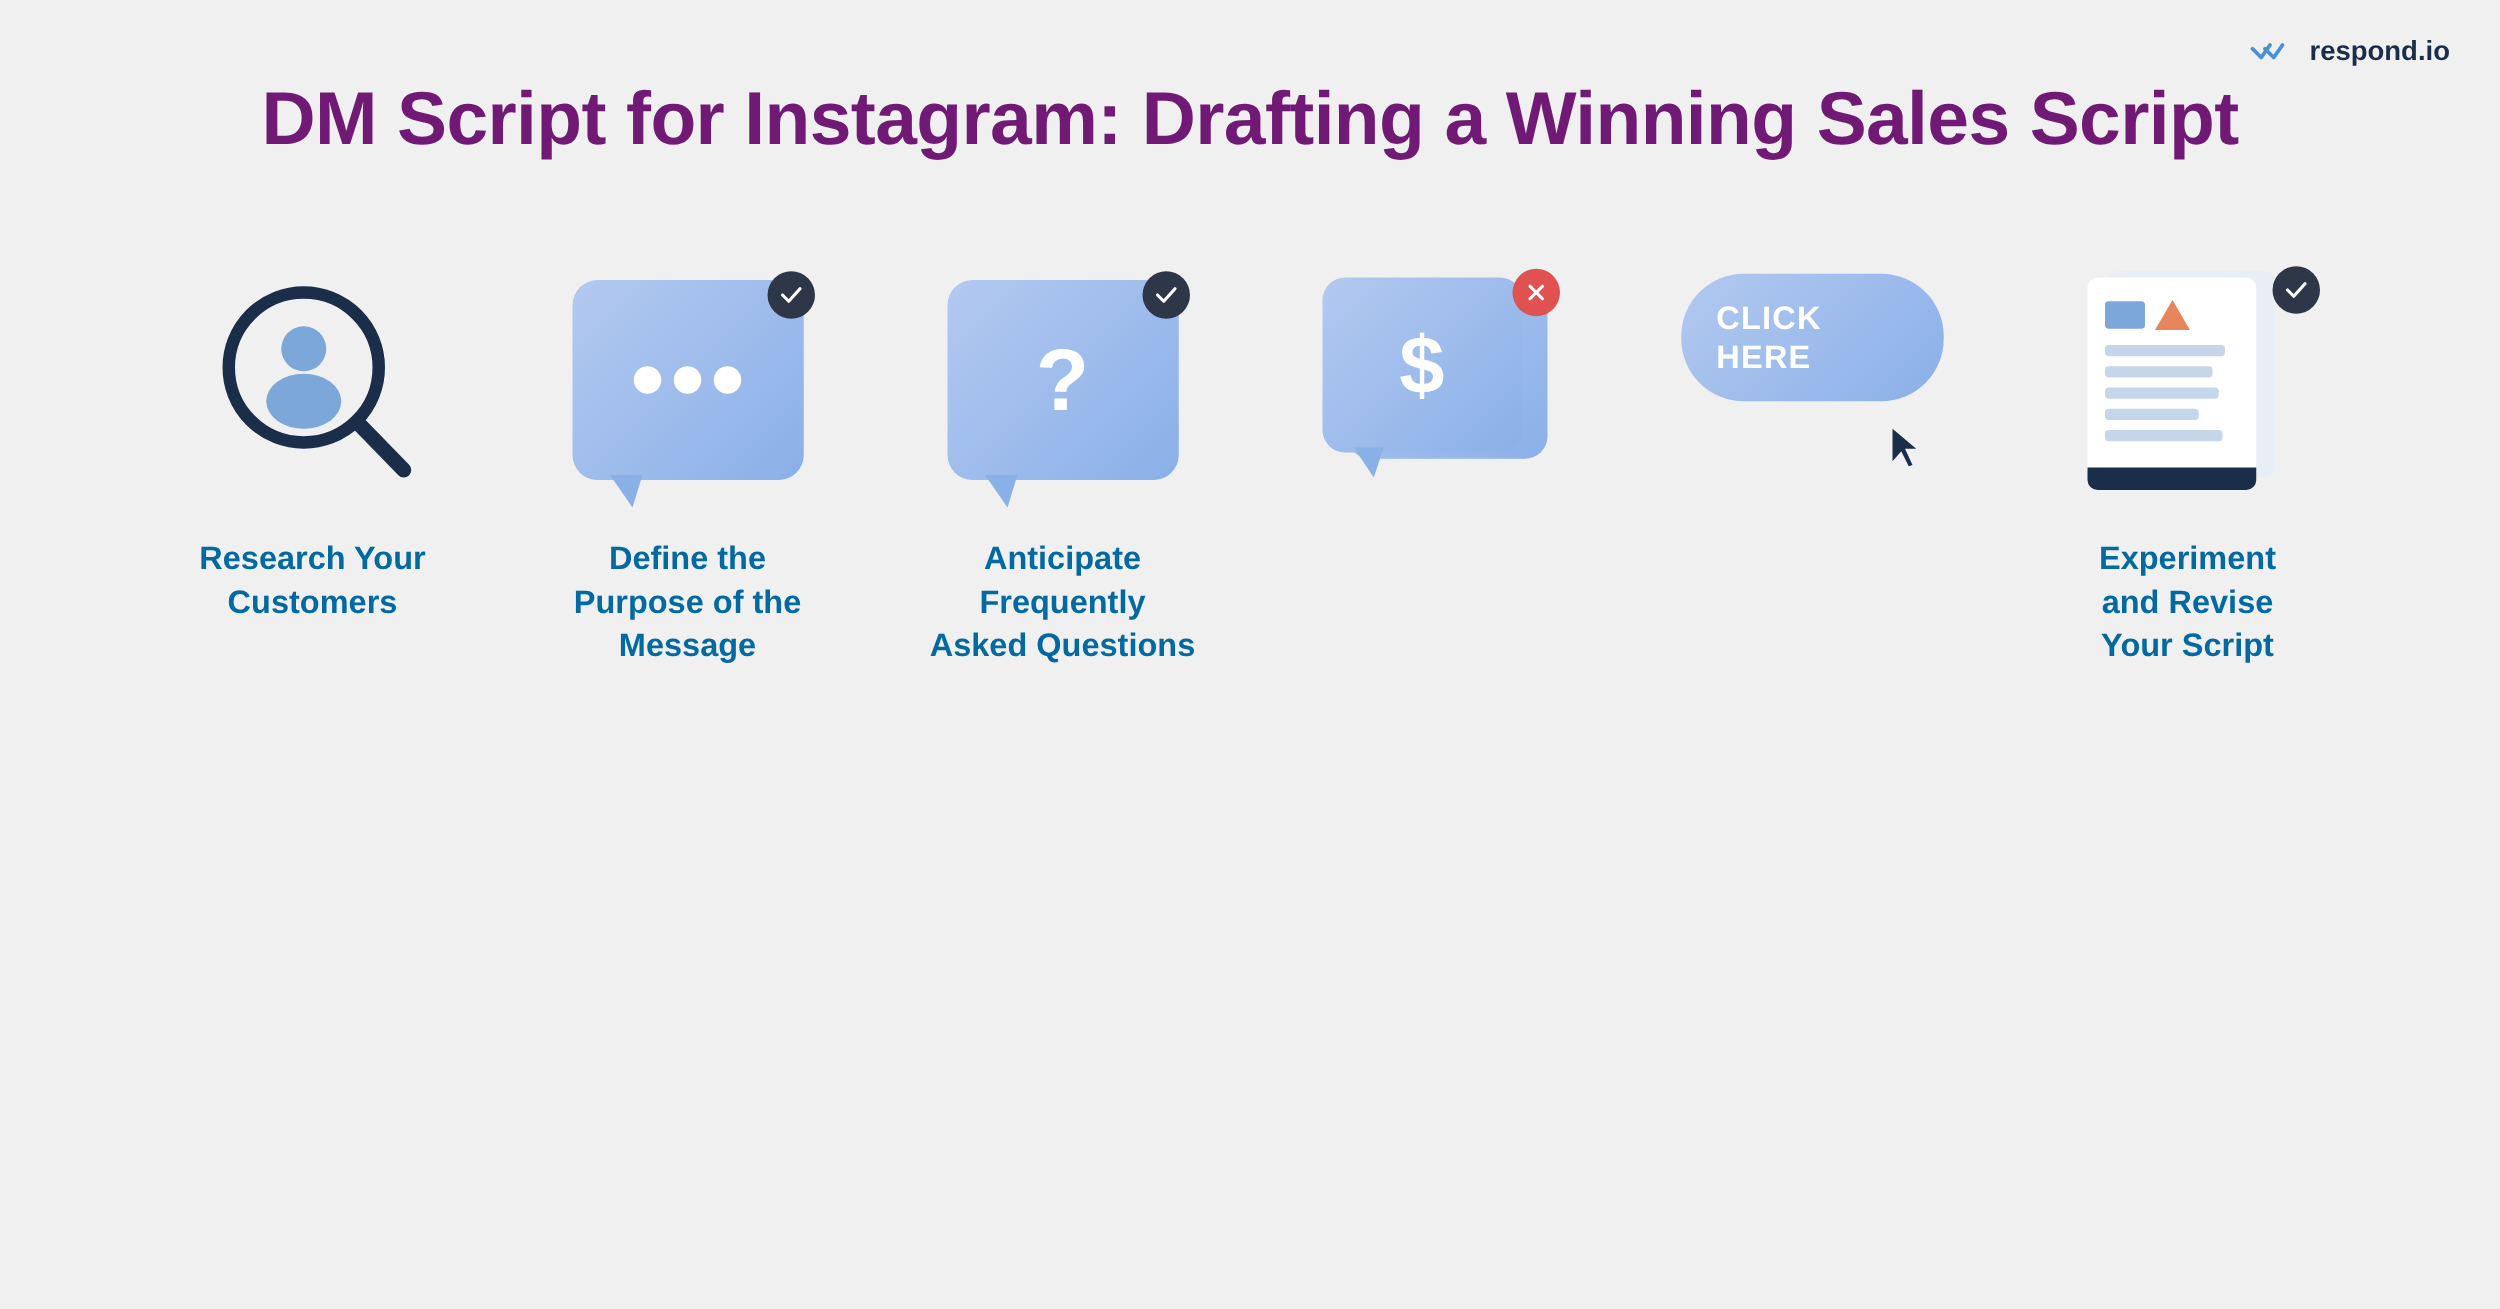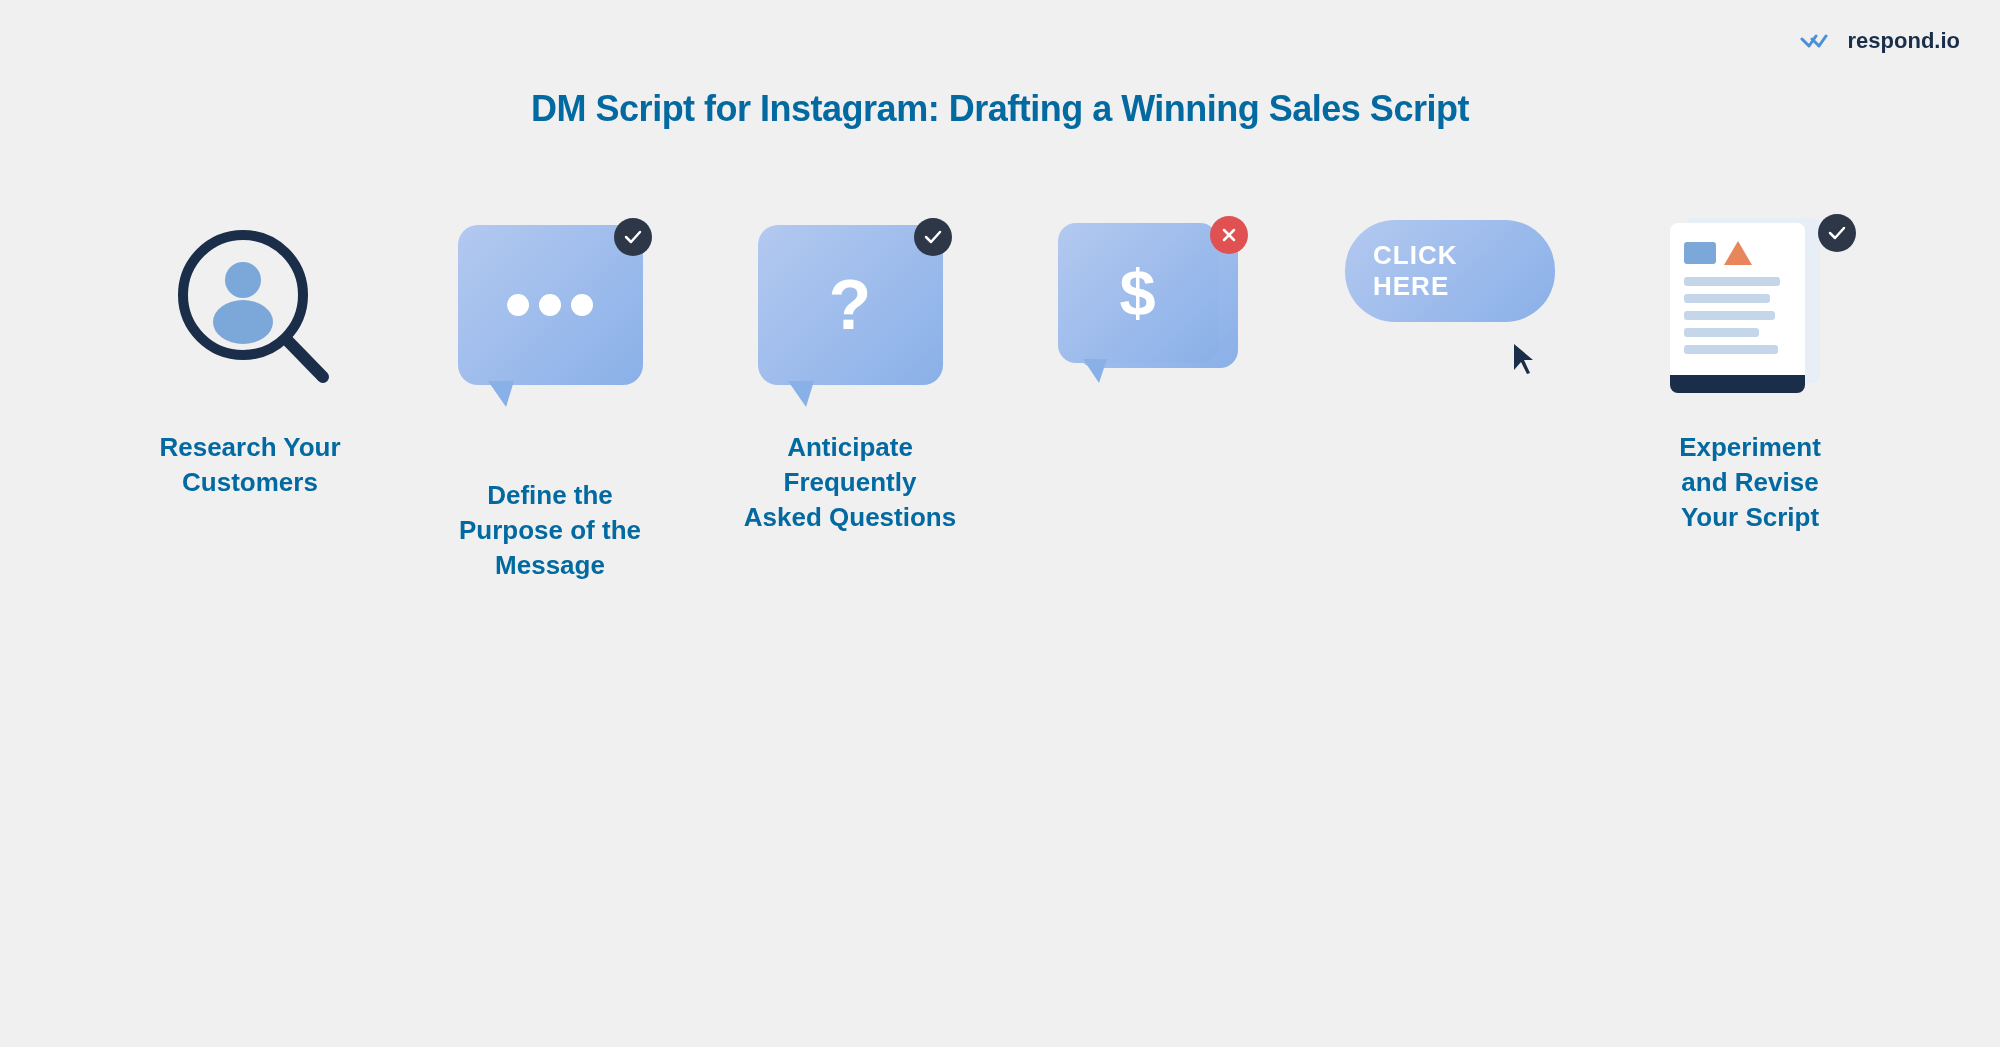--- a/index.html
+++ b/index.html
@@ -27,24 +27,24 @@
       font-size: 22px;
       font-weight: bold;
     }
     .logo-text {
       font-size: 22px;
       font-weight: 700;
       color: #1a2e4a;
     }
 
     .main-title {
-      margin-top: 88px;
-      font-size: 36px;
+      margin-top: 60px;
+      font-size: 60px;
       font-weight: 800;
-      color: #0369a1;
+      color: #701a75;
       text-align: center;
       letter-spacing: -0.5px;
     }
 
     .cards-row {
       display: flex;
       flex-direction: row;
       align-items: flex-start;
       justify-content: center;
       gap: 30px;
@@ -301,21 +301,21 @@
           <div class="dot"></div>
           <div class="dot"></div>
         </div>
       </div>
       <div class="badge badge-check">
         <svg width="18" height="14" viewBox="0 0 18 14" fill="none">
           <polyline points="2,7 7,12 16,2" stroke="white" stroke-width="2.5" fill="none" stroke-linecap="round" stroke-linejoin="round"></polyline>
         </svg>
       </div>
     </div>
-    <div class="card-label" style="white-space:pre-line;margin-top:48px;">Define the
+    <div class="card-label" style="white-space:pre-line;">Define the
 Purpose of the
 Message</div>
   </div>
 
   <div class="card">
     <div class="icon-area">
       <div class="speech-bubble">
         <span class="speech-bubble-question">?</span>
       </div>
       <div class="badge badge-check">

